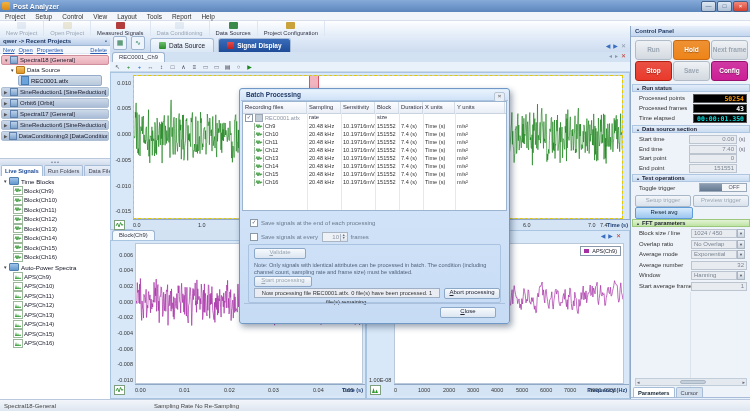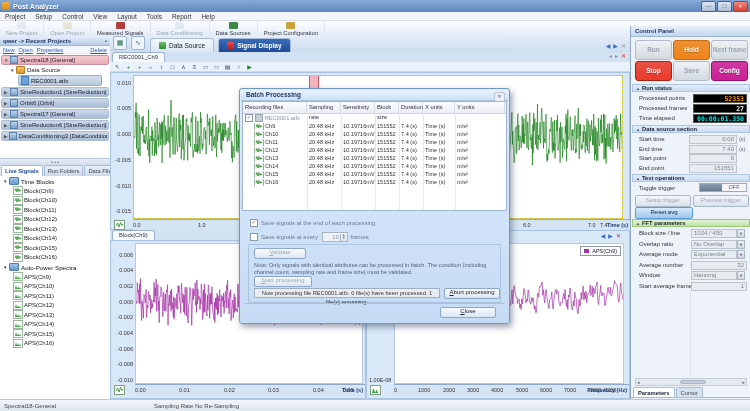--- a/index.html
+++ b/index.html
@@ -531,23 +531,23 @@
         <div class="cpbtn " style="left:4px;top:14px;">Run</div>
         <div class="cpbtn c" style="left:42px;top:14px;background:linear-gradient(#ee8418e0,#ee8418);border-color:#c96a10;">Hold</div>
         <div class="cpbtn " style="left:80px;top:14px;">Next frame</div>
         <div class="cpbtn c" style="left:4px;top:35px;background:linear-gradient(#e93a2be0,#e93a2b);border-color:#b02012;">Stop</div>
         <div class="cpbtn " style="left:42px;top:35px;">Save</div>
         <div class="cpbtn c" style="left:80px;top:35px;background:linear-gradient(#cc1f96e0,#cc1f96);border-color:#991070;">Config</div>
       </div>
     <div id="cp-sections">
         <div class="sechdr " style="top:58px"><span class="tri">▲</span>Run status</div>
         <div class="cplbl" style="top:69px">Processed points</div>
-       <div class="led" style="left:62px;top:68px;width:54px;height:9px;color:#ff9a00">52353</div>
+       <div class="led" style="left:62px;top:68px;width:54px;height:9px;color:#ff9a00">50254</div>
         <div class="cplbl" style="top:79px">Processed frames</div>
-       <div class="led" style="left:62px;top:78px;width:54px;height:9px;color:#ffffff">27</div>
+       <div class="led" style="left:62px;top:78px;width:54px;height:9px;color:#ffffff">43</div>
         <div class="cplbl" style="top:89px">Time elapsed</div>
        <div class="led" style="left:62px;top:88px;width:54px;height:9px;color:#00e0e0">00:00:01.350</div>
         <div class="sechdr " style="top:99px"><span class="tri">▲</span>Data source section</div>
         <div class="cplbl" style="top:110px">Start time</div>
        <div class="field" style="left:58px;top:109px;width:48px;height:9px">0.00</div>
        <span class="unit" style="left:108px;top:110px">(s)</span>
         <div class="cplbl" style="top:119.5px">End time</div>
        <div class="field" style="left:58px;top:118.5px;width:48px;height:9px">7.40</div>
        <span class="unit" style="left:108px;top:119.5px">(s)</span>
         <div class="cplbl" style="top:129px">Start point</div>

